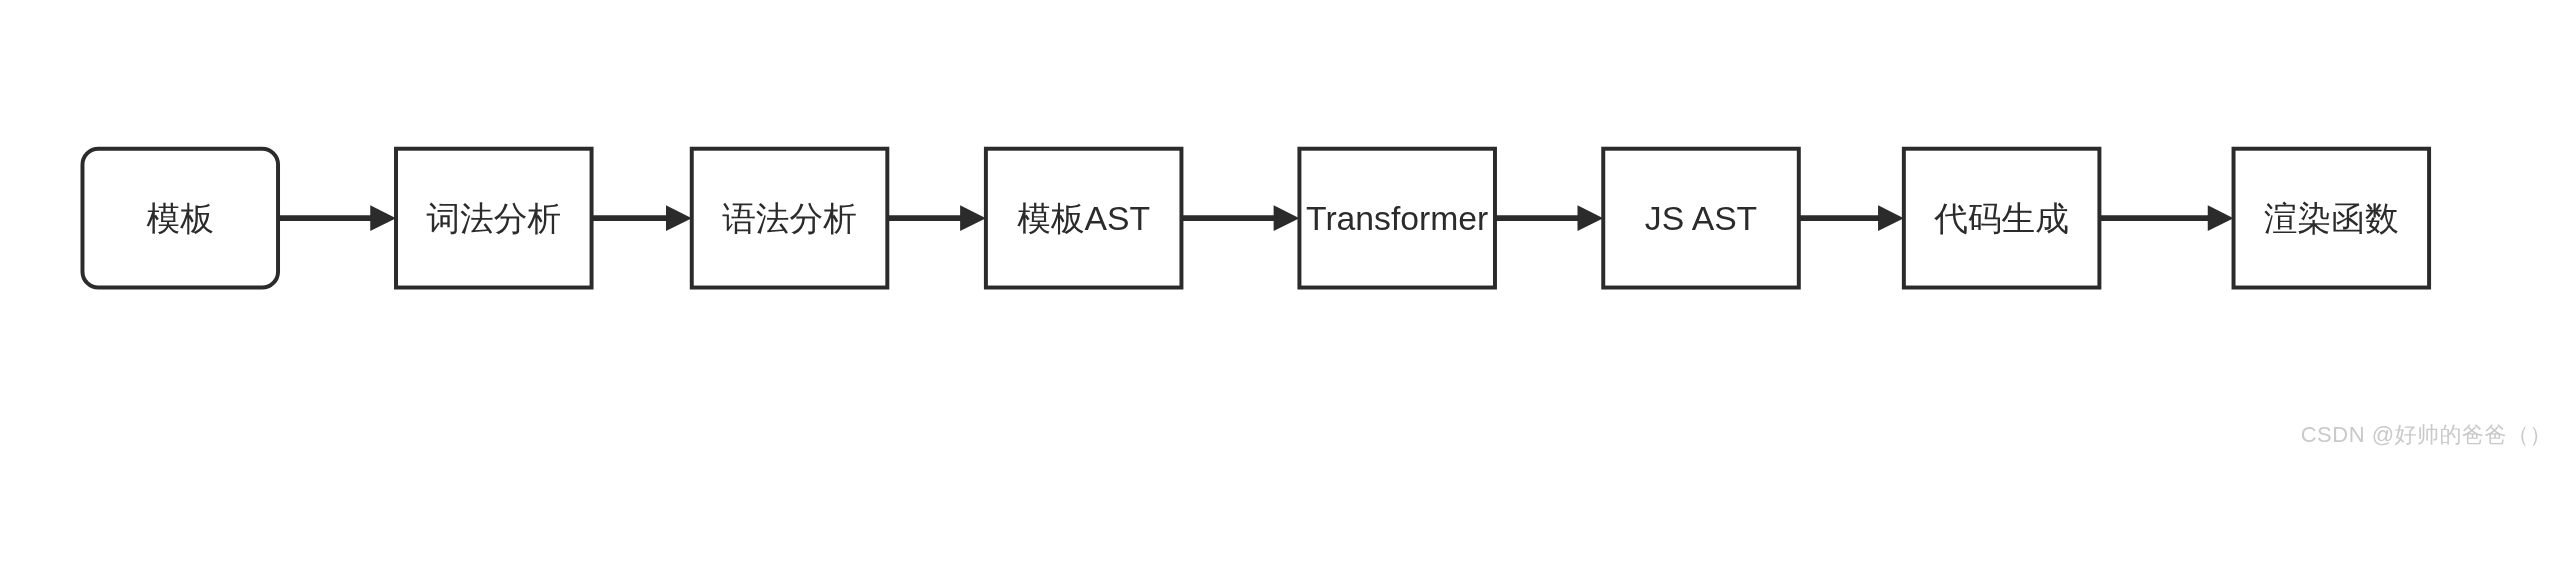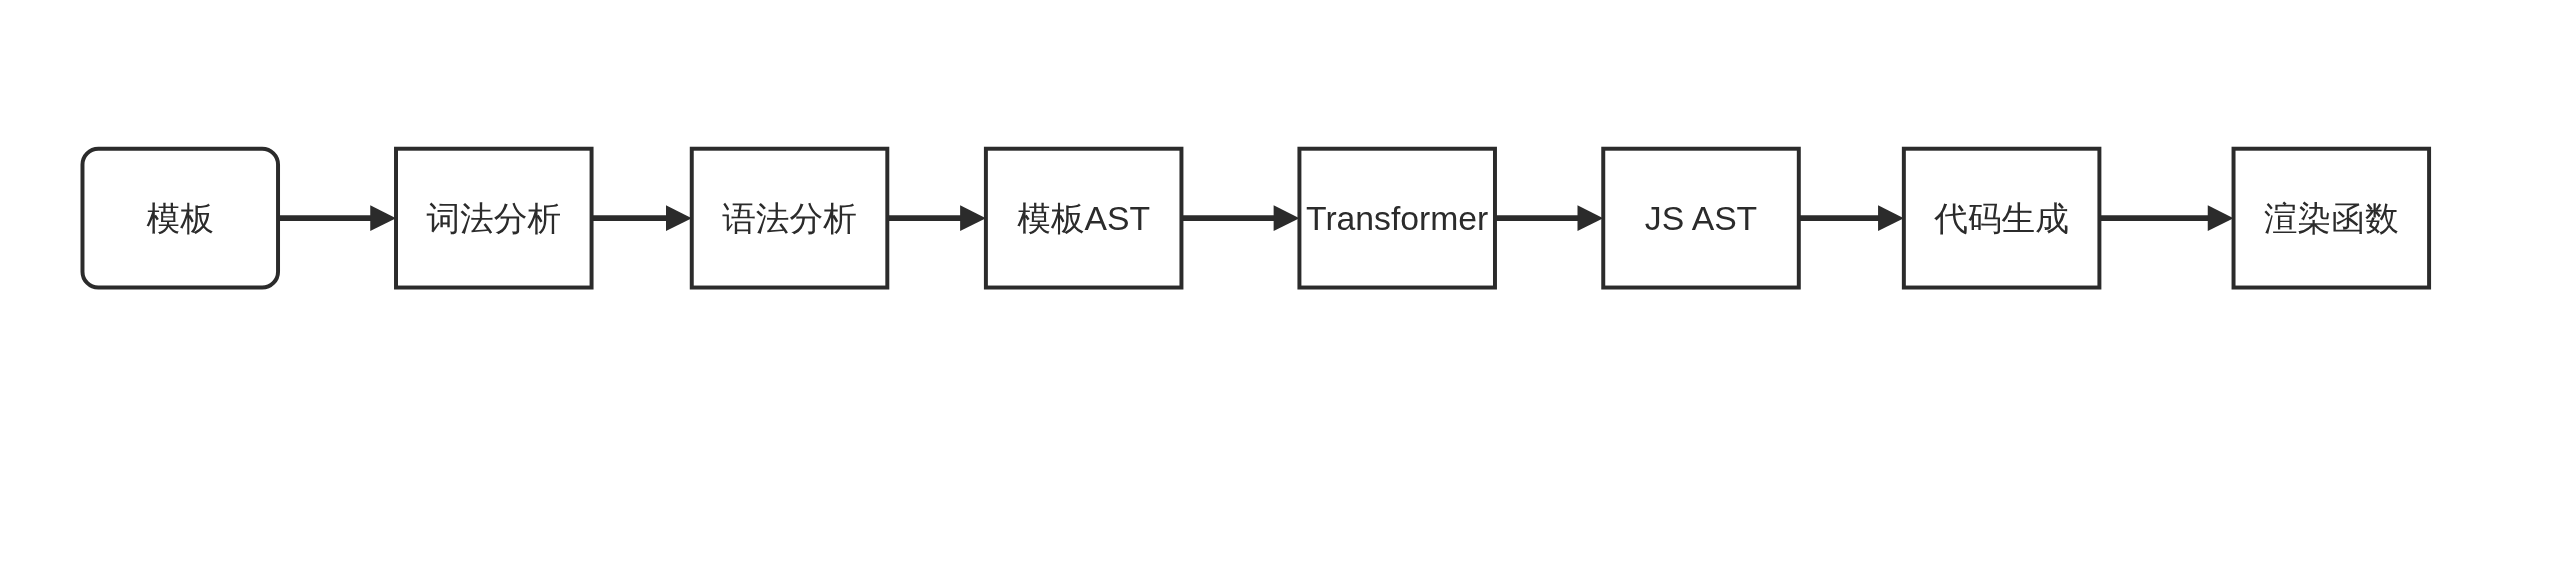--- a/index.html
+++ b/index.html
@@ -125,15 +125,16 @@
           <rect x="1920.1399999999999" y="150" width="197.23" height="140" rx="0" ry="0" class="node-rect"></rect>
           <text x="2018.7549999999999" y="220" class="node-label">代码生成</text>
         </g>
         <g>
           <rect x="2252.66" y="150" width="197.23" height="140" rx="0" ry="0" class="node-rect"></rect>
           <text x="2351.2749999999996" y="220" class="node-label">渲染函数</text>
         </g>
       </g>
   </svg>
 
+  <div class="watermark">CSDN @好帅的爸爸（）</div>
 
 </div>
 
 
 </body></html>

